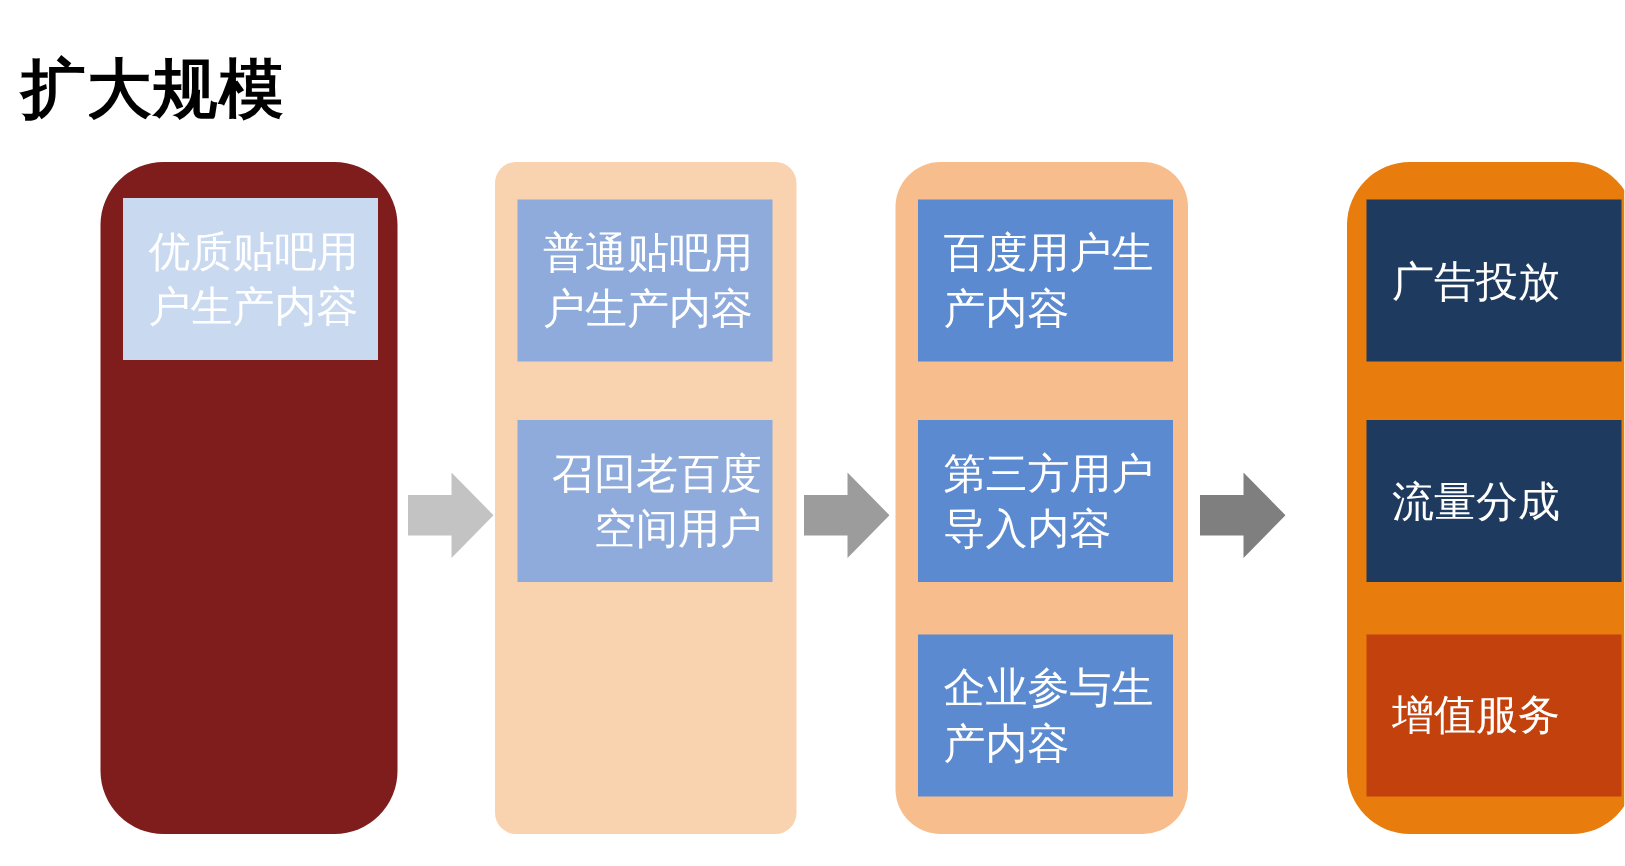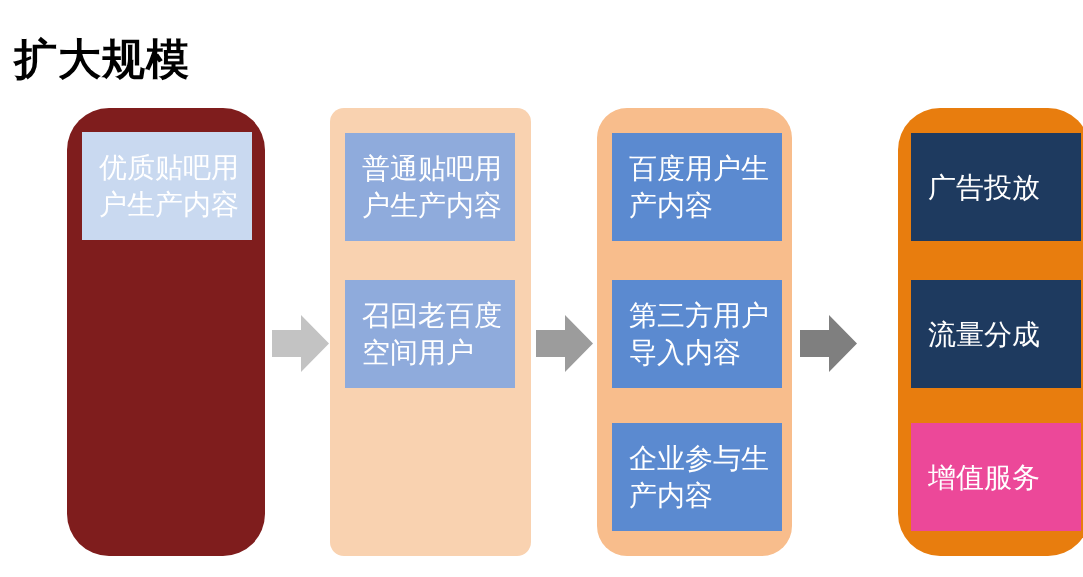--- a/index.html
+++ b/index.html
@@ -75,36 +75,36 @@
   <div class="stage-col col-1" style="background: #7f1d1d;">
     <div class="content-box box-pos-0" style="background: rgb(201, 217, 240); color: rgb(255, 255, 255);">优质贴吧用户生产内容</div>
   </div>
 
   <svg class="flow-arrow arrow-1" viewBox="0 0 57 57">
     <polygon points="0,15 29,15 29,0 57,28.5 29,57 29,42 0,42" fill="#C3C3C3"></polygon>
   </svg>
 
   <div class="stage-col col-2" style="background: rgb(249, 210, 176); border-radius: 14px;">
     <div class="content-box box-pos-0" style="background: rgb(143, 171, 220); color: rgb(255, 255, 255);">普通贴吧用户生产内容</div>
-    <div class="content-box box-pos-1" style="background: rgb(143, 171, 220); color: rgb(255, 255, 255);">召回老百度空间用户</div>
+    <div class="content-box box-pos-1" style="background: rgb(143, 171, 220); color: rgb(255, 255, 255); text-align: right;">召回老百度空间用户</div>
   </div>
 
   <svg class="flow-arrow arrow-2" viewBox="0 0 57 57">
     <polygon points="0,15 29,15 29,0 57,28.5 29,57 29,42 0,42" fill="#9C9C9C"></polygon>
   </svg>
 
   <div class="stage-col col-3" style="background: rgb(248, 189, 140); border-radius: 30px;">
     <div class="content-box box-pos-0" style="background: rgb(91, 138, 208); color: rgb(255, 255, 255);">百度用户生产内容</div>
     <div class="content-box box-pos-1" style="background: rgb(91, 138, 208); color: rgb(255, 255, 255);">第三方用户导入内容</div>
     <div class="content-box box-pos-2" style="background: rgb(91, 138, 208); color: rgb(255, 255, 255);">企业参与生产内容</div>
   </div>
 
   <svg class="flow-arrow arrow-3" viewBox="0 0 57 57">
     <polygon points="0,15 29,15 29,0 57,28.5 29,57 29,42 0,42" fill="#7F7F7F"></polygon>
   </svg>
 
   <div class="stage-col col-4" style="background: rgb(232, 125, 14);">
     <div class="content-box box-pos-0" style="background: rgb(30, 58, 95); color: rgb(255, 255, 255);">广告投放</div>
     <div class="content-box box-pos-1" style="background: rgb(30, 58, 95); color: rgb(255, 255, 255);">流量分成</div>
-    <div class="content-box box-pos-2" style="background: #ec4899; color: rgb(255, 255, 255); font-family: Liberation Serif, serif;">增值服务</div>
+    <div class="content-box box-pos-2" style="background: #c2410c; color: rgb(255, 255, 255); font-family: Liberation Serif, serif;">增值服务</div>
   </div>
 
 </div>
 
 </body></html>

